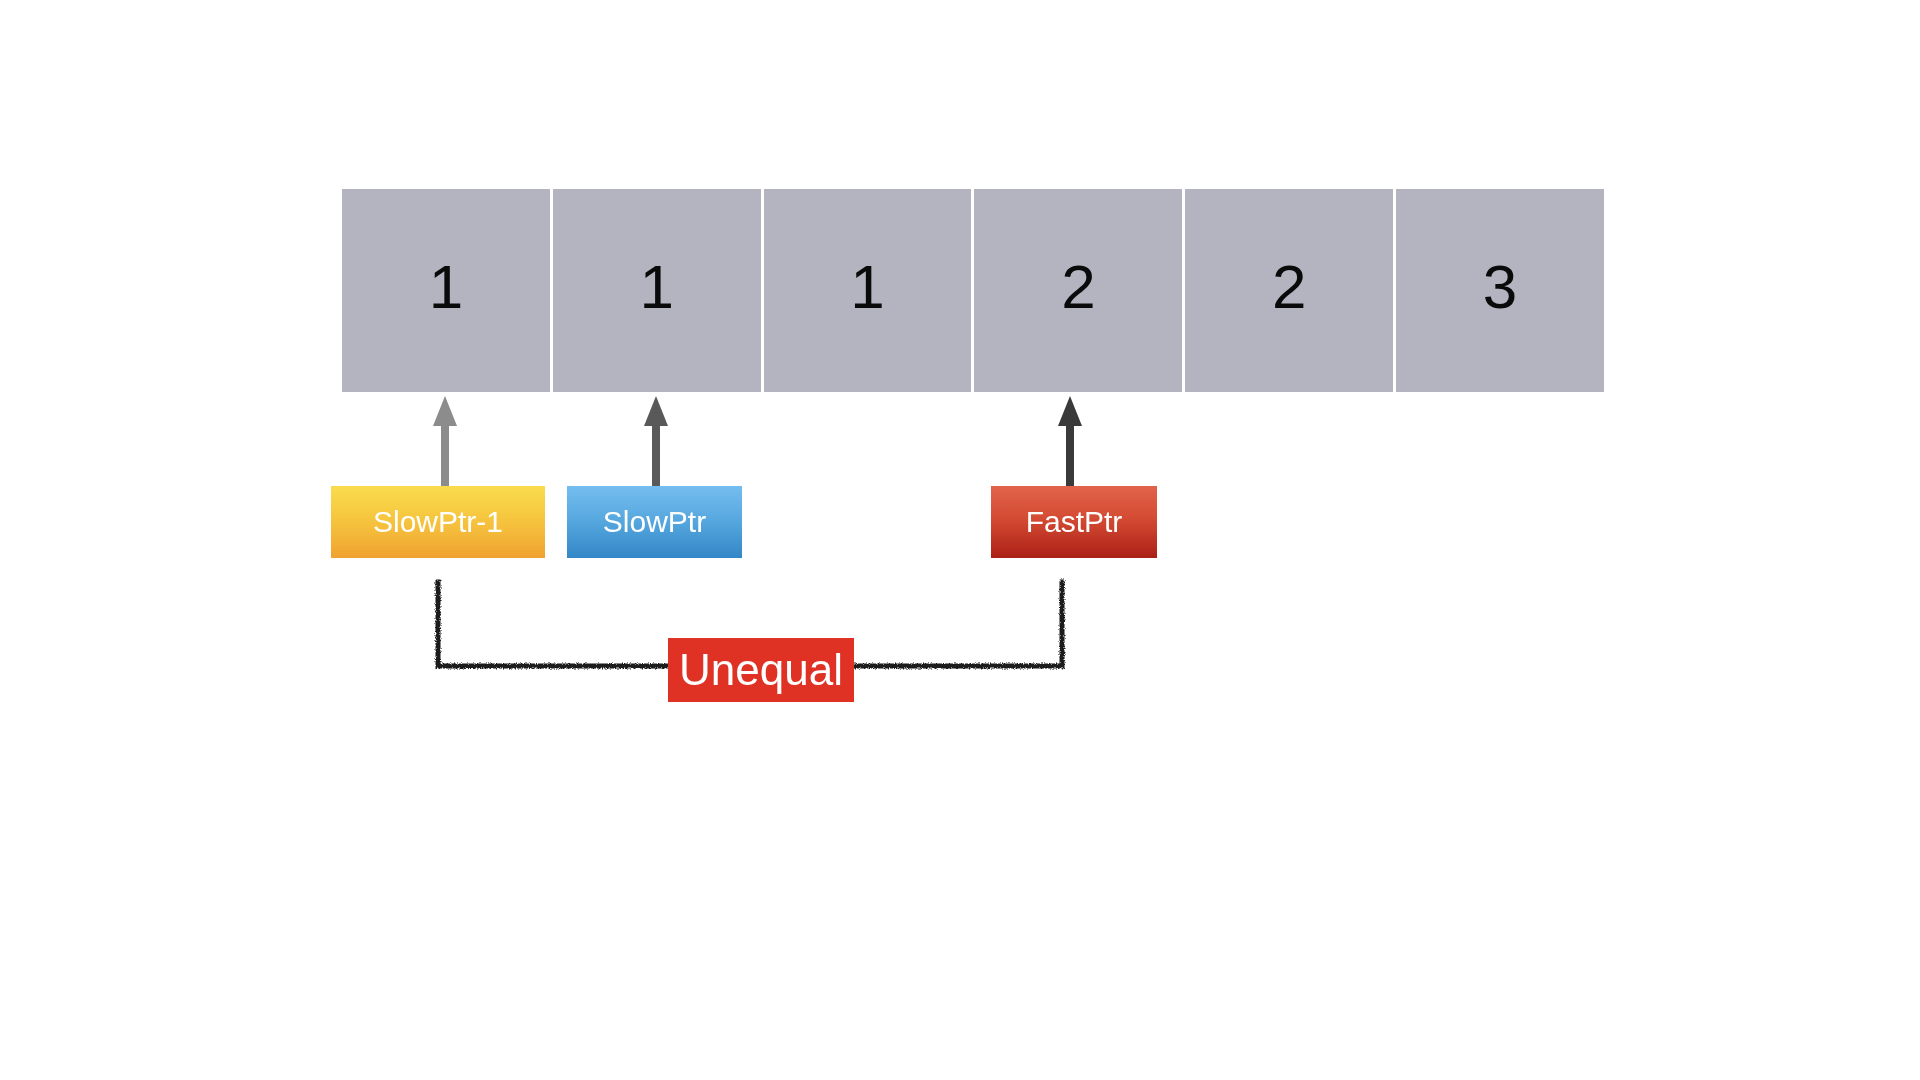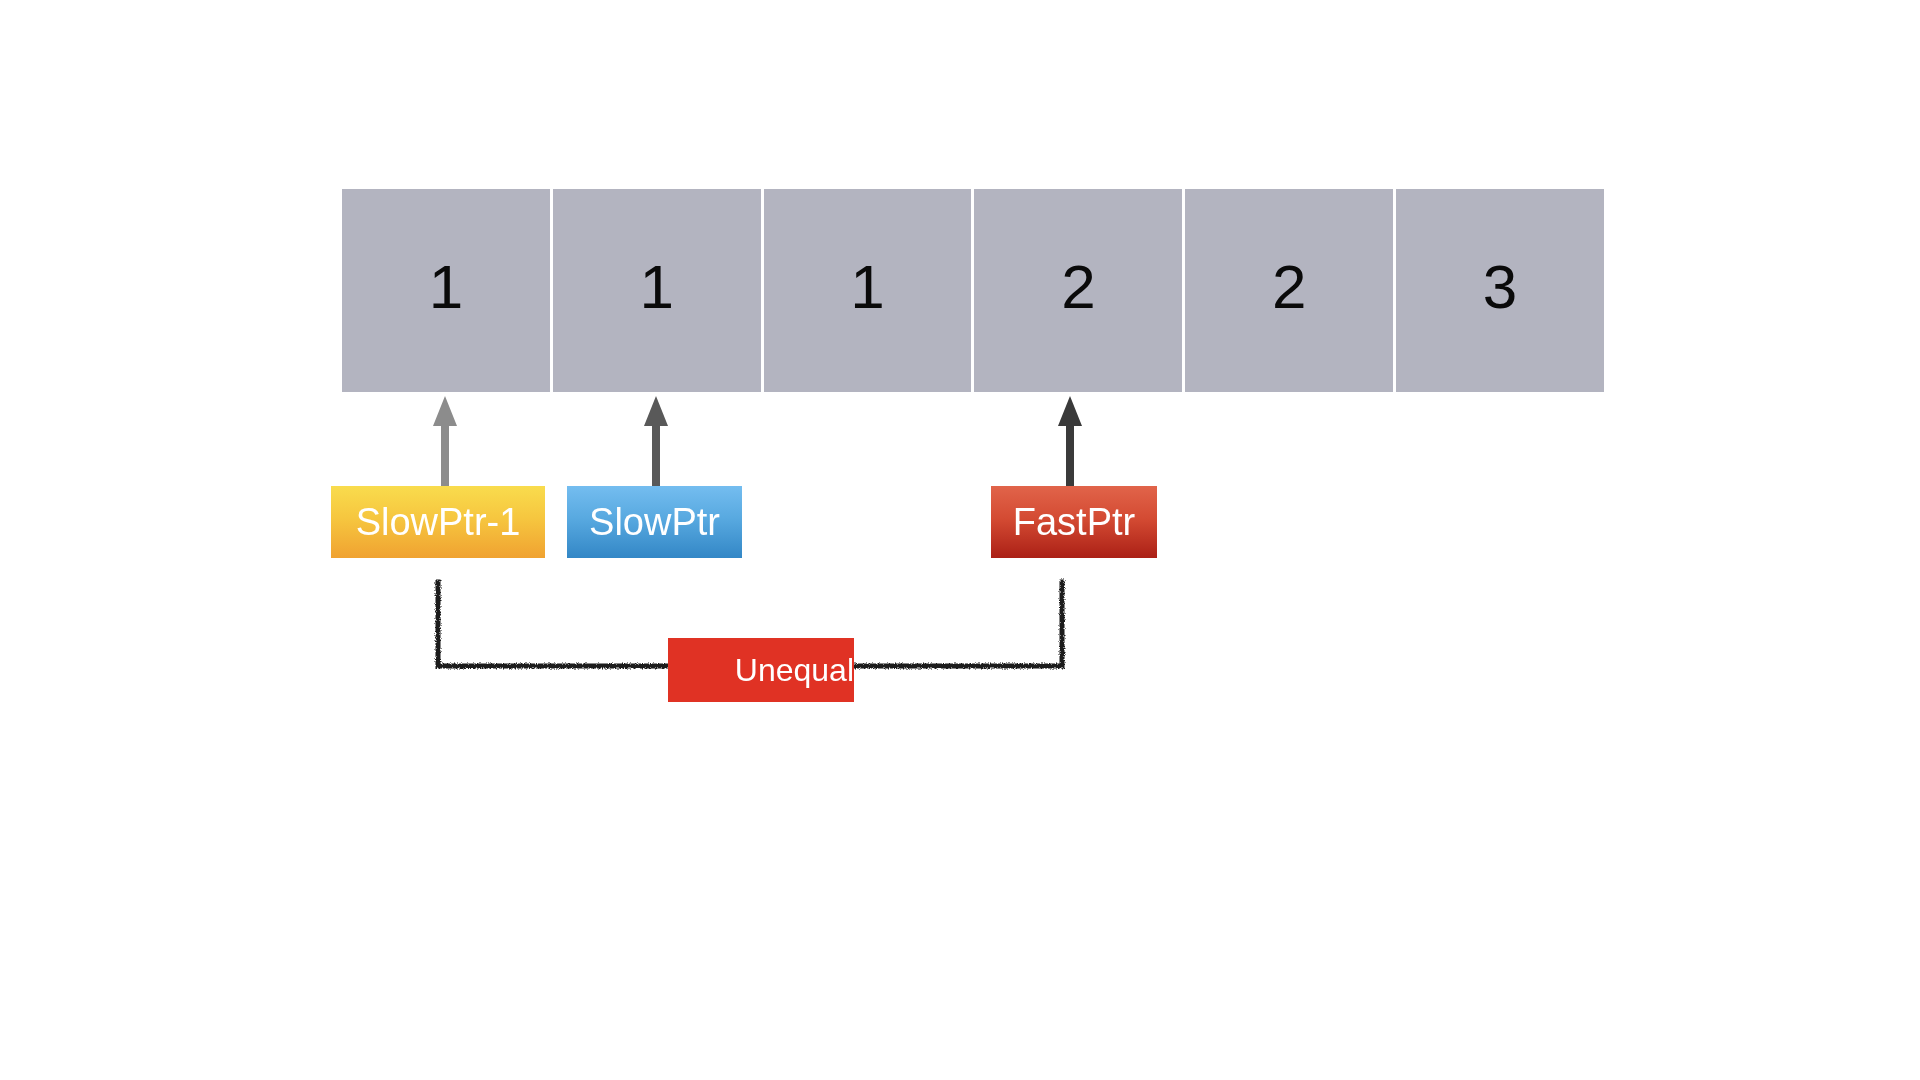--- a/index.html
+++ b/index.html
@@ -57,21 +57,21 @@
   }
   .arrow svg { display: block; }
 
   
   .ptr-box {
     position: absolute;
     display: flex;
     align-items: center;
     justify-content: center;
     color: #ffffff;
-    font-size: 38px;
+    font-size: 30px;
     font-weight: 400;
     letter-spacing: 0px;
     box-sizing: border-box;
     white-space: nowrap;
   }
   .ptr-box.yellow {
     background: linear-gradient(to bottom, #f9dc4d 0%, #f6c63f 45%, #f0a231 100%);
   }
   .ptr-box.blue {
     background: linear-gradient(to bottom, #74bdf0 0%, #58a9e0 45%, #3387c6 100%);
@@ -91,24 +91,24 @@
   }
 
   .unequal-box {
     position: absolute;
     left: 668px;
     top: 638px;
     width: 186px;
     height: 64px;
     background: #e03224;
     color: #ffffff;
-    font-size: 32px;
+    font-size: 44px;
     display: flex;
     align-items: center;
-    justify-content: flex-end;
+    justify-content: center;
     box-sizing: border-box;
     white-space: nowrap;
   }
 </style>
 </head>
 <body>
 
 <div id="stage">
 
   <div class="array-row">

